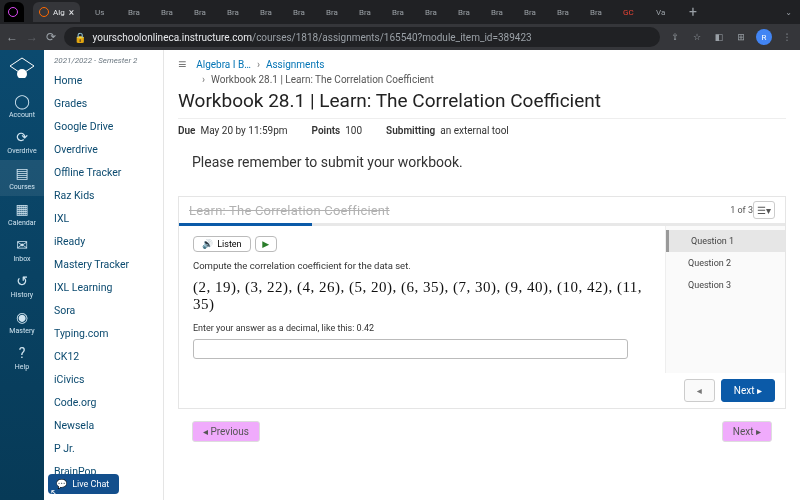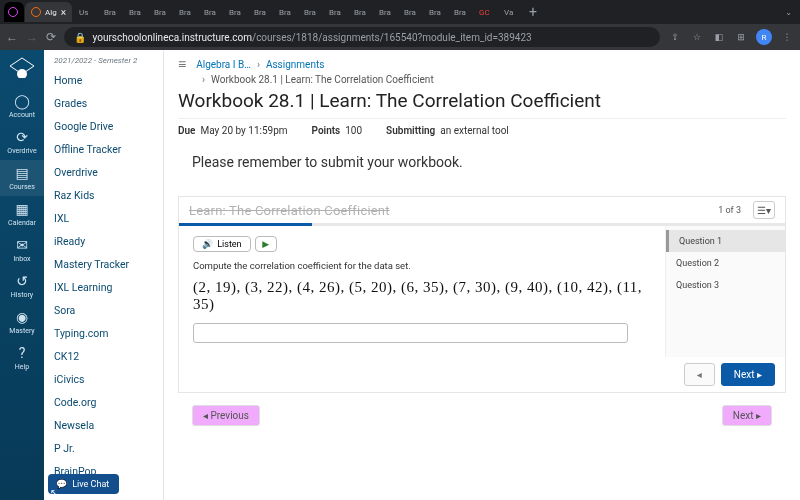--- a/index.html
+++ b/index.html
@@ -1,20 +1,20 @@
 <!DOCTYPE html>
 <html><head>
 <meta charset="utf-8">
 <style>
 * { margin:0; padding:0; box-sizing:border-box; font-family:-apple-system,BlinkMacSystemFont,"Segoe UI",Roboto,Arial,sans-serif; }
 body { width:800px; height:500px; overflow:hidden; background:#fff; font-size:11px; }
 
 
 .chrome-top { background:#202124; height:24px; display:flex; align-items:center; padding:0 4px; }
-.tab { height:20px; min-width:24px; display:flex; align-items:center; padding:0 6px; color:#9aa0a6; font-size:8px; margin-right:1px; border-radius:6px 6px 0 0; cursor:pointer; overflow:hidden; white-space:nowrap; }
+.tab { height:20px; min-width:24px; display:flex; align-items:center; padding:0 6px; color:#9aa0a6; font-size:8px; margin-right:9px; border-radius:6px 6px 0 0; cursor:pointer; overflow:hidden; white-space:nowrap; }
 .tab.active { background:#35363a; color:#e8eaed; }
 .tab-close { margin-left:4px; font-size:10px; }
 .new-tab { color:#9aa0a6; font-size:14px; padding:0 6px; cursor:pointer; }
 .tab-drop { color:#9aa0a6; font-size:8px; padding:0 4px; cursor:pointer; margin-left:auto; }
 
 
 .url-row { background:#35363a; height:26px; display:flex; align-items:center; padding:0 6px; gap:8px; }
 .nav-icn { color:#9aa0a6; font-size:12px; cursor:pointer; display:flex; align-items:center; }
 .url-box { flex:1; background:#202124; border-radius:12px; height:20px; display:flex; align-items:center; padding:0 10px; color:#9aa0a6; font-size:10px; overflow:hidden; white-space:nowrap; }
 .url-host { color:#e8eaed; }
@@ -48,36 +48,36 @@
 .page-title { font-size:19px; font-weight:400; color:#222; padding:2px 14px 6px 14px; margin-left:0; }
 .content { padding:0 14px; }
 .meta { display:flex; gap:24px; font-size:10px; color:#333; padding:6px 0; border-top:1px solid #eee; border-bottom:0; }
 .meta b { font-weight:600; }
 .note { font-size:14px; color:#333; padding:12px 0 10px 14px; }
 
 
 .tool-wrap { border:1px solid #e5e5e5; margin:16px 0 8px 0; position:relative; }
 .tool-head { display:flex; align-items:center; padding:4px 10px; }
 .tool-title { font-size:13px; color:#222; font-weight:400; letter-spacing:.2px; }
-.tool-pager { margin-left:auto; display:flex; align-items:center; gap:12px; font-size:9px; color:#555; }
+.tool-pager { margin-left:auto; display:flex; align-items:center; gap:0; font-size:9px; color:#555; }
 .pager-menu { border:1px solid #ccc; border-radius:3px; width:22px; height:18px; display:flex; align-items:center; justify-content:center; cursor:pointer; font-size:10px; }
 .progress { height:3px; background:#e8e8e8; position:relative; }
 .progress-bar { position:absolute; left:0; top:0; height:3px; background:#0b5aa8; width:22%; }
 .tool-body { display:flex; }
 .tool-left { flex:1; padding:10px 14px 14px; }
 .listen-btns { display:flex; gap:4px; margin-bottom:8px; }
 .listen { border:1px solid #bbb; border-radius:4px; padding:2px 8px; font-size:9px; display:flex; align-items:center; gap:4px; cursor:pointer; }
 .play { border:1px solid #bbb; border-radius:4px; width:22px; display:flex; align-items:center; justify-content:center; color:#2a7d2a; cursor:pointer; font-size:9px; }
 .prompt1 { font-size:9.5px; color:#333; margin-bottom:8px; }
 .math { font-family:"Cambria Math",Georgia,serif; font-size:15px; color:#111; margin-bottom:10px; letter-spacing:.5px; }
 .hint { font-size:9px; color:#333; margin-bottom:6px; }
 .link { color:#0b5aa8; text-decoration:underline; cursor:pointer; }
 .answer { width:95%; border:1px solid #bbb; border-radius:3px; height:20px; padding:2px 6px; font-size:10px; }
 .tool-right { width:120px; border-left:1px solid #eee; padding:4px 0; background:#fafafa; }
-.qitem { font-size:9px; padding:6px 10px; color:#444; cursor:pointer; }
+.qitem { font-size:9px; padding:6px 22px; color:#444; cursor:pointer; }
 .qitem.sel { background:#e6e6e6; border-left:3px solid #999; }
 
 .tool-foot { display:flex; justify-content:flex-end; padding:6px 10px; gap:6px; }
 .btn { font-size:10px; padding:5px 12px; border-radius:3px; cursor:pointer; border:1px solid #ccc; background:#fafafa; color:#777; display:flex; align-items:center; gap:4px; }
 .btn.primary { background:#0b5aa8; color:#fff; border-color:#0b5aa8; }
 
 .page-foot { display:flex; justify-content:space-between; padding:4px 14px 8px; }
 .pf-btn { border:1px solid #ddd; background:#f0abfc; font-size:10px; padding:4px 10px; border-radius:3px; color:#555; cursor:pointer; }
 </style>
 </head>
@@ -209,22 +209,22 @@
         <span class="rail-ico">?</span>
         <span>Help</span>
       </div>
   </div>
 
   <div class="side">
     <div class="side-sub">2021/2022 - Semester 2</div>
     <div class="side-link">Home</div>
     <div class="side-link">Grades</div>
     <div class="side-link">Google Drive</div>
+    <div class="side-link">Overdrive</div>
     <div class="side-link">Offline Tracker</div>
-    <div class="side-link">Overdrive</div>
     <div class="side-link">Raz Kids</div>
     <div class="side-link">IXL</div>
     <div class="side-link">iReady</div>
     <div class="side-link">Mastery Tracker</div>
     <div class="side-link">IXL Learning</div>
     <div class="side-link">Sora</div>
     <div class="side-link">Typing.com</div>
     <div class="side-link">CK12</div>
     <div class="side-link">iCivics</div>
     <div class="side-link">Code.org</div>
@@ -279,20 +279,21 @@
               <div class="listen">
                   <span>🔊</span>
                   <span>Listen</span>
                 </div>
               <div class="play">
                   <span>▶</span>
                 </div>
             </div>
             <div class="prompt1">Compute the correlation coefficient for the data set.</div>
             <div class="math">(2, 19), (3, 22), (4, 26), (5, 20), (6, 35), (7, 30), (9, 40), (10, 42), (11, 35)</div>
+            <div class="hint">Enter your answer as a decimal, like this: 0.42</div>
             <input class="answer" type="text" style="">
           </div>
           <div class="tool-right">
             <div class="qitem sel">Question 1</div>
             <div class="qitem">Question 2</div>
             <div class="qitem">Question 3</div>
           </div>
         </div>
         <div class="tool-foot">
           <div class="btn">◂</div>

